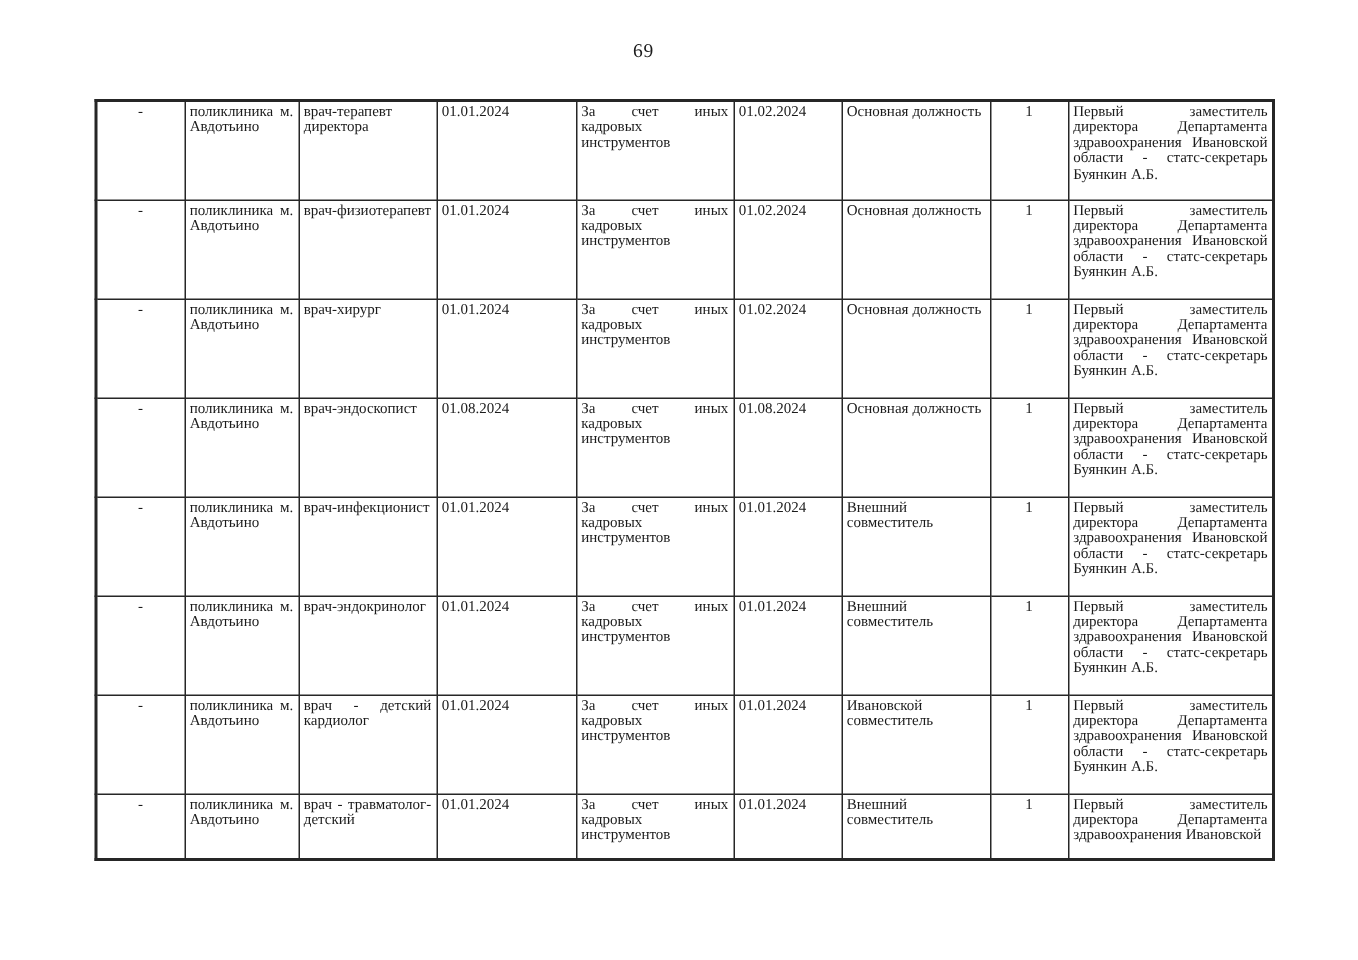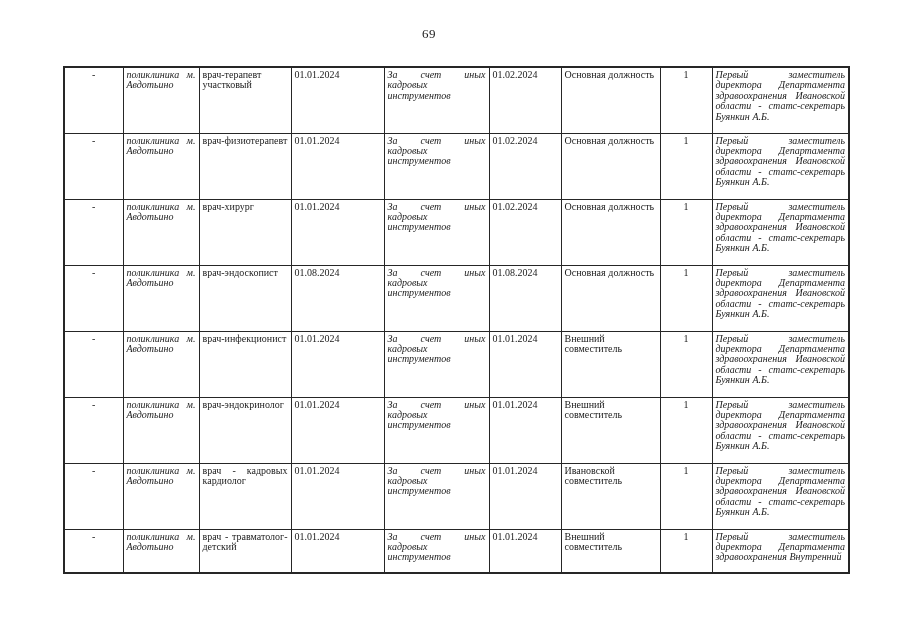--- a/index.html
+++ b/index.html
@@ -41,21 +41,21 @@
   col.w3 { width: 92px; }
   col.w4 { width: 93px; }
   col.w5 { width: 105px; }
   col.w6 { width: 72px; }
   col.w7 { width: 99px; }
   col.w8 { width: 52px; }
   col.w9 { width: 137px; }
   #table-body tr { height: 66px; }
   #table-body tr:nth-child(8) { height: 44px; }
   td.center { text-align: center; }
-  td.just { text-align: justify; font-style: italic; }
+  td.just { text-align: justify; }
   td.prejust {
     white-space: pre-line;
     text-align: justify;
     text-align-last: justify;
   }
   td.pre { white-space: pre-line; margin-left: 44px; }
 </style>
 </head>
 <body>
 
@@ -71,21 +71,21 @@
       <col class="w6">
       <col class="w7">
       <col class="w8">
       <col class="w9">
   </colgroup>
   <tbody id="table-body">
       <tr>
     <td class="center">-</td>
     <td class="just">поликлиника м. Авдотьино</td>
     <td class="prejust">врач-терапевт
-участковый</td>
+директора</td>
     <td>01.01.2024</td>
     <td class="just">За счет иных кадровых инструментов</td>
     <td>01.02.2024</td>
     <td class="pre">Основная должность</td>
     <td class="center">1</td>
     <td class="just">Первый заместитель директора Департамента здравоохранения Ивановской области - статс-секретарь Буянкин А.Б.</td>
   </tr>
       <tr>
     <td class="center">-</td>
     <td class="just">поликлиника м. Авдотьино</td>
@@ -139,37 +139,37 @@
     <td class="just">За счет иных кадровых инструментов</td>
     <td>01.01.2024</td>
     <td class="pre">Внешний
 совместитель</td>
     <td class="center">1</td>
     <td class="just">Первый заместитель директора Департамента здравоохранения Ивановской области - статс-секретарь Буянкин А.Б.</td>
   </tr>
       <tr>
     <td class="center">-</td>
     <td class="just">поликлиника м. Авдотьино</td>
-    <td class="prejust">врач - кадровых
+    <td class="prejust">врач - детский
 кардиолог</td>
     <td>01.01.2024</td>
     <td class="just">За счет иных кадровых инструментов</td>
     <td>01.01.2024</td>
     <td class="pre">Ивановской
 совместитель</td>
     <td class="center">1</td>
     <td class="just">Первый заместитель директора Департамента здравоохранения Ивановской области - статс-секретарь Буянкин А.Б.</td>
   </tr>
       <tr>
     <td class="center">-</td>
     <td class="just">поликлиника м. Авдотьино</td>
     <td class="prejust">врач - травматолог-
 детский</td>
     <td>01.01.2024</td>
     <td class="just">За счет иных кадровых инструментов</td>
     <td>01.01.2024</td>
     <td class="pre">Внешний
 совместитель</td>
     <td class="center">1</td>
-    <td class="just">Первый заместитель директора Департамента здравоохранения Внутренний</td>
+    <td class="just">Первый заместитель директора Департамента здравоохранения Ивановской</td>
   </tr>
     </tbody>
 </table>
 
 </body></html>

